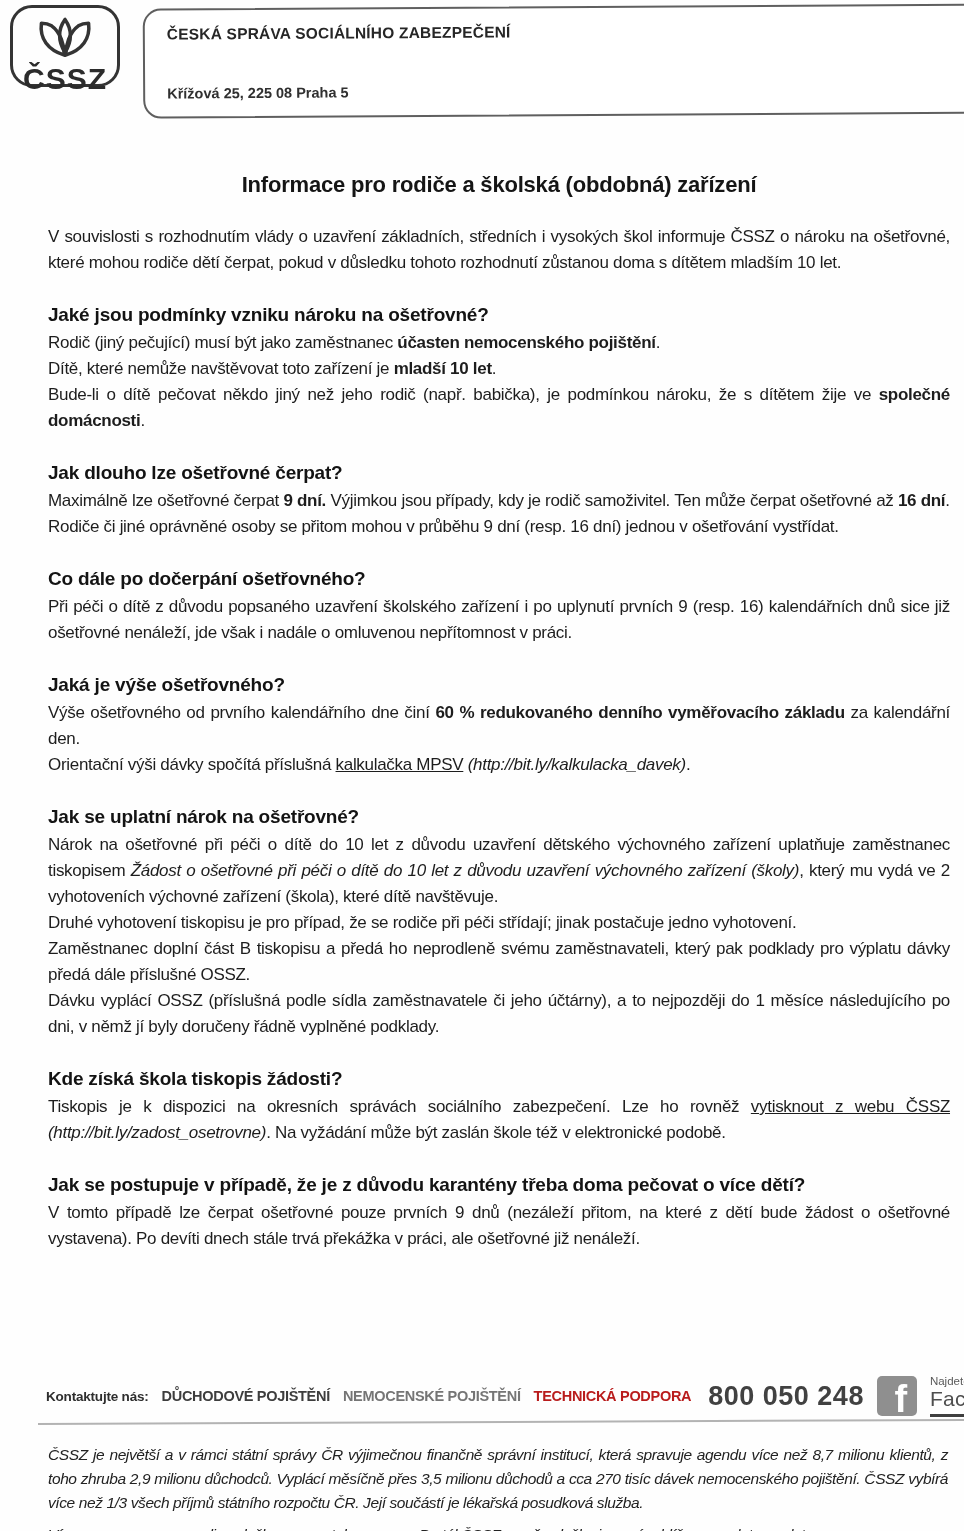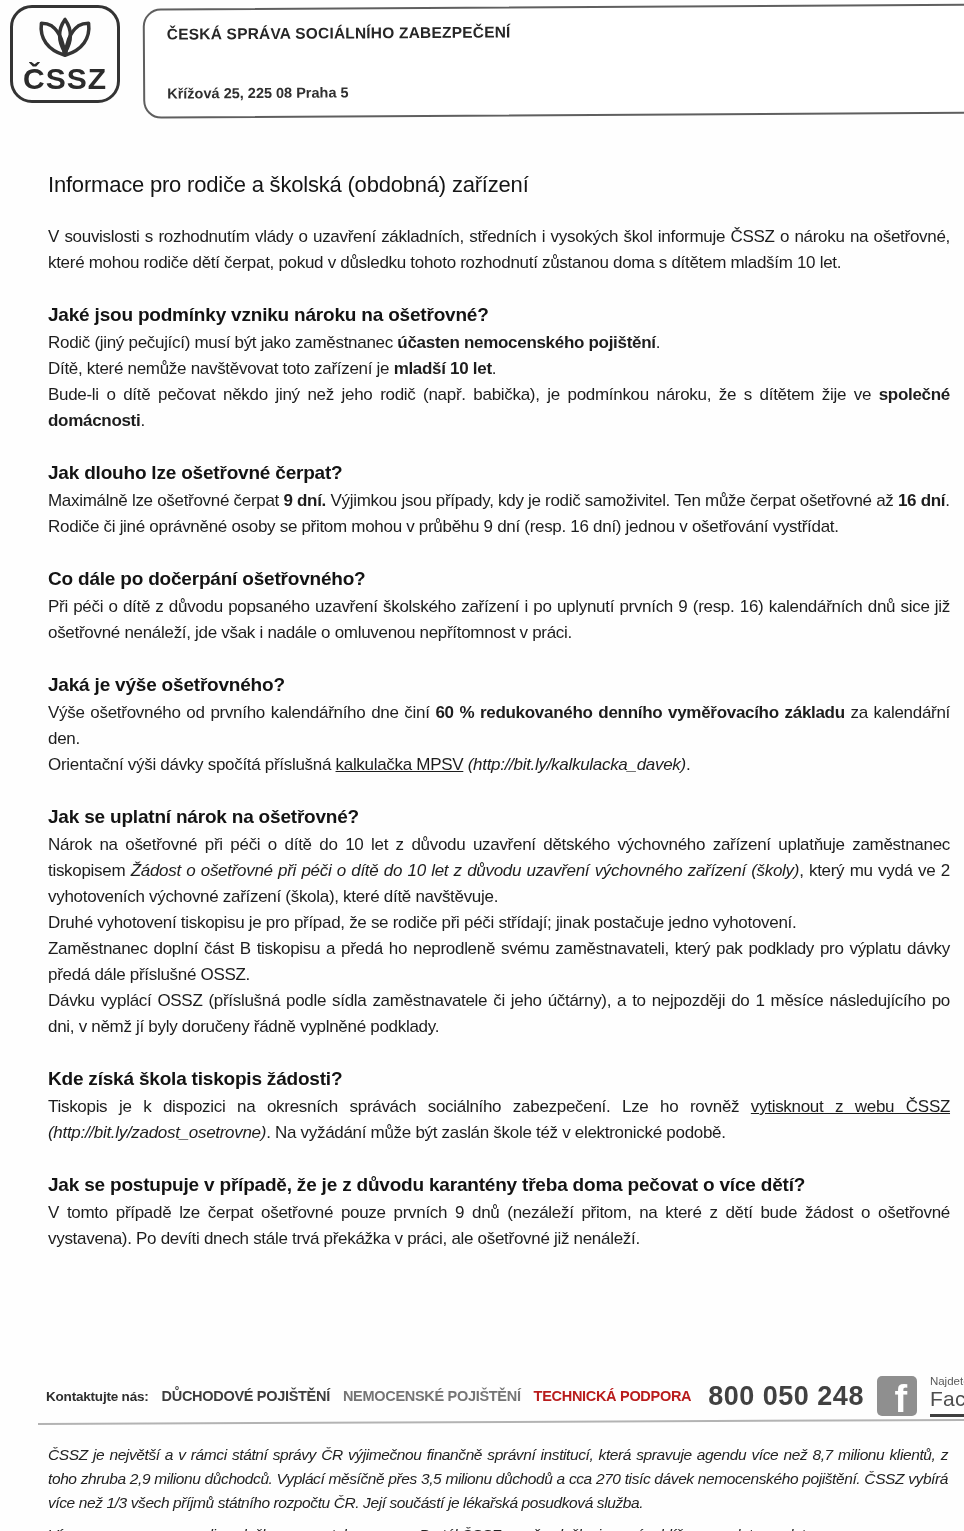--- a/index.html
+++ b/index.html
@@ -6,36 +6,36 @@
   body{
     width:964px;height:1531px;position:relative;overflow:hidden;
     background:#fefefe;color:#1e1e1e;
     font-family:"Liberation Sans","DejaVu Sans",sans-serif;
   }
   .page{position:absolute;inset:0;}
 
   
   .letterhead{position:absolute;top:0;left:0;right:0;height:125px;}
   .logo-box{
-    position:absolute;left:10px;top:5px;width:110px;height:98px;
+    position:absolute;left:10px;top:5px;width:110px;height:82px;
     border:3px solid #343434;border-radius:22px;box-sizing:border-box;text-align:center;
   }
   .tulip{display:block;margin:7px auto 0;}
   .logo-text{font-weight:bold;font-size:30px;letter-spacing:1px;color:#2b2b2b;line-height:1;margin-top:-2px;}
   .org-box{
     position:absolute;left:143px;top:6px;right:-60px;height:110px;
     border:2px solid #5f5f5f;border-radius:18px;box-sizing:border-box;
     transform:rotate(-0.35deg);background:#fff;
   }
   .org-name{position:absolute;left:22px;top:15px;font-weight:bold;font-size:15.5px;letter-spacing:.2px;color:#262626;}
   .org-address{position:absolute;left:22px;bottom:15px;font-size:14.5px;font-weight:600;color:#303030;}
 
   
-  .title{position:absolute;top:172px;left:48px;right:14px;
-    font-size:22px;font-weight:normal;color:#151515;margin:0;letter-spacing:-.2px;}
+  .title{position:absolute;top:172px;left:48px;right:14px;text-align:center;
+    font-size:22px;font-weight:bold;color:#151515;margin:0;letter-spacing:-.2px;}
   .content{position:absolute;top:224px;left:48px;right:14px;}
   .para{margin:0;font-size:17px;line-height:26px;text-align:justify;letter-spacing:-.3px;color:#1d1d1d;}
   .intro{margin-top:0;}
   section{margin-top:26px;}
   h2{margin:0 0 2px 0;font-size:19px;line-height:26px;font-weight:bold;color:#131313;letter-spacing:-.2px;}
   .run-b{font-weight:bold;}
   .run-i{font-style:italic;}
   .run-u{text-decoration:underline;}
 
   

